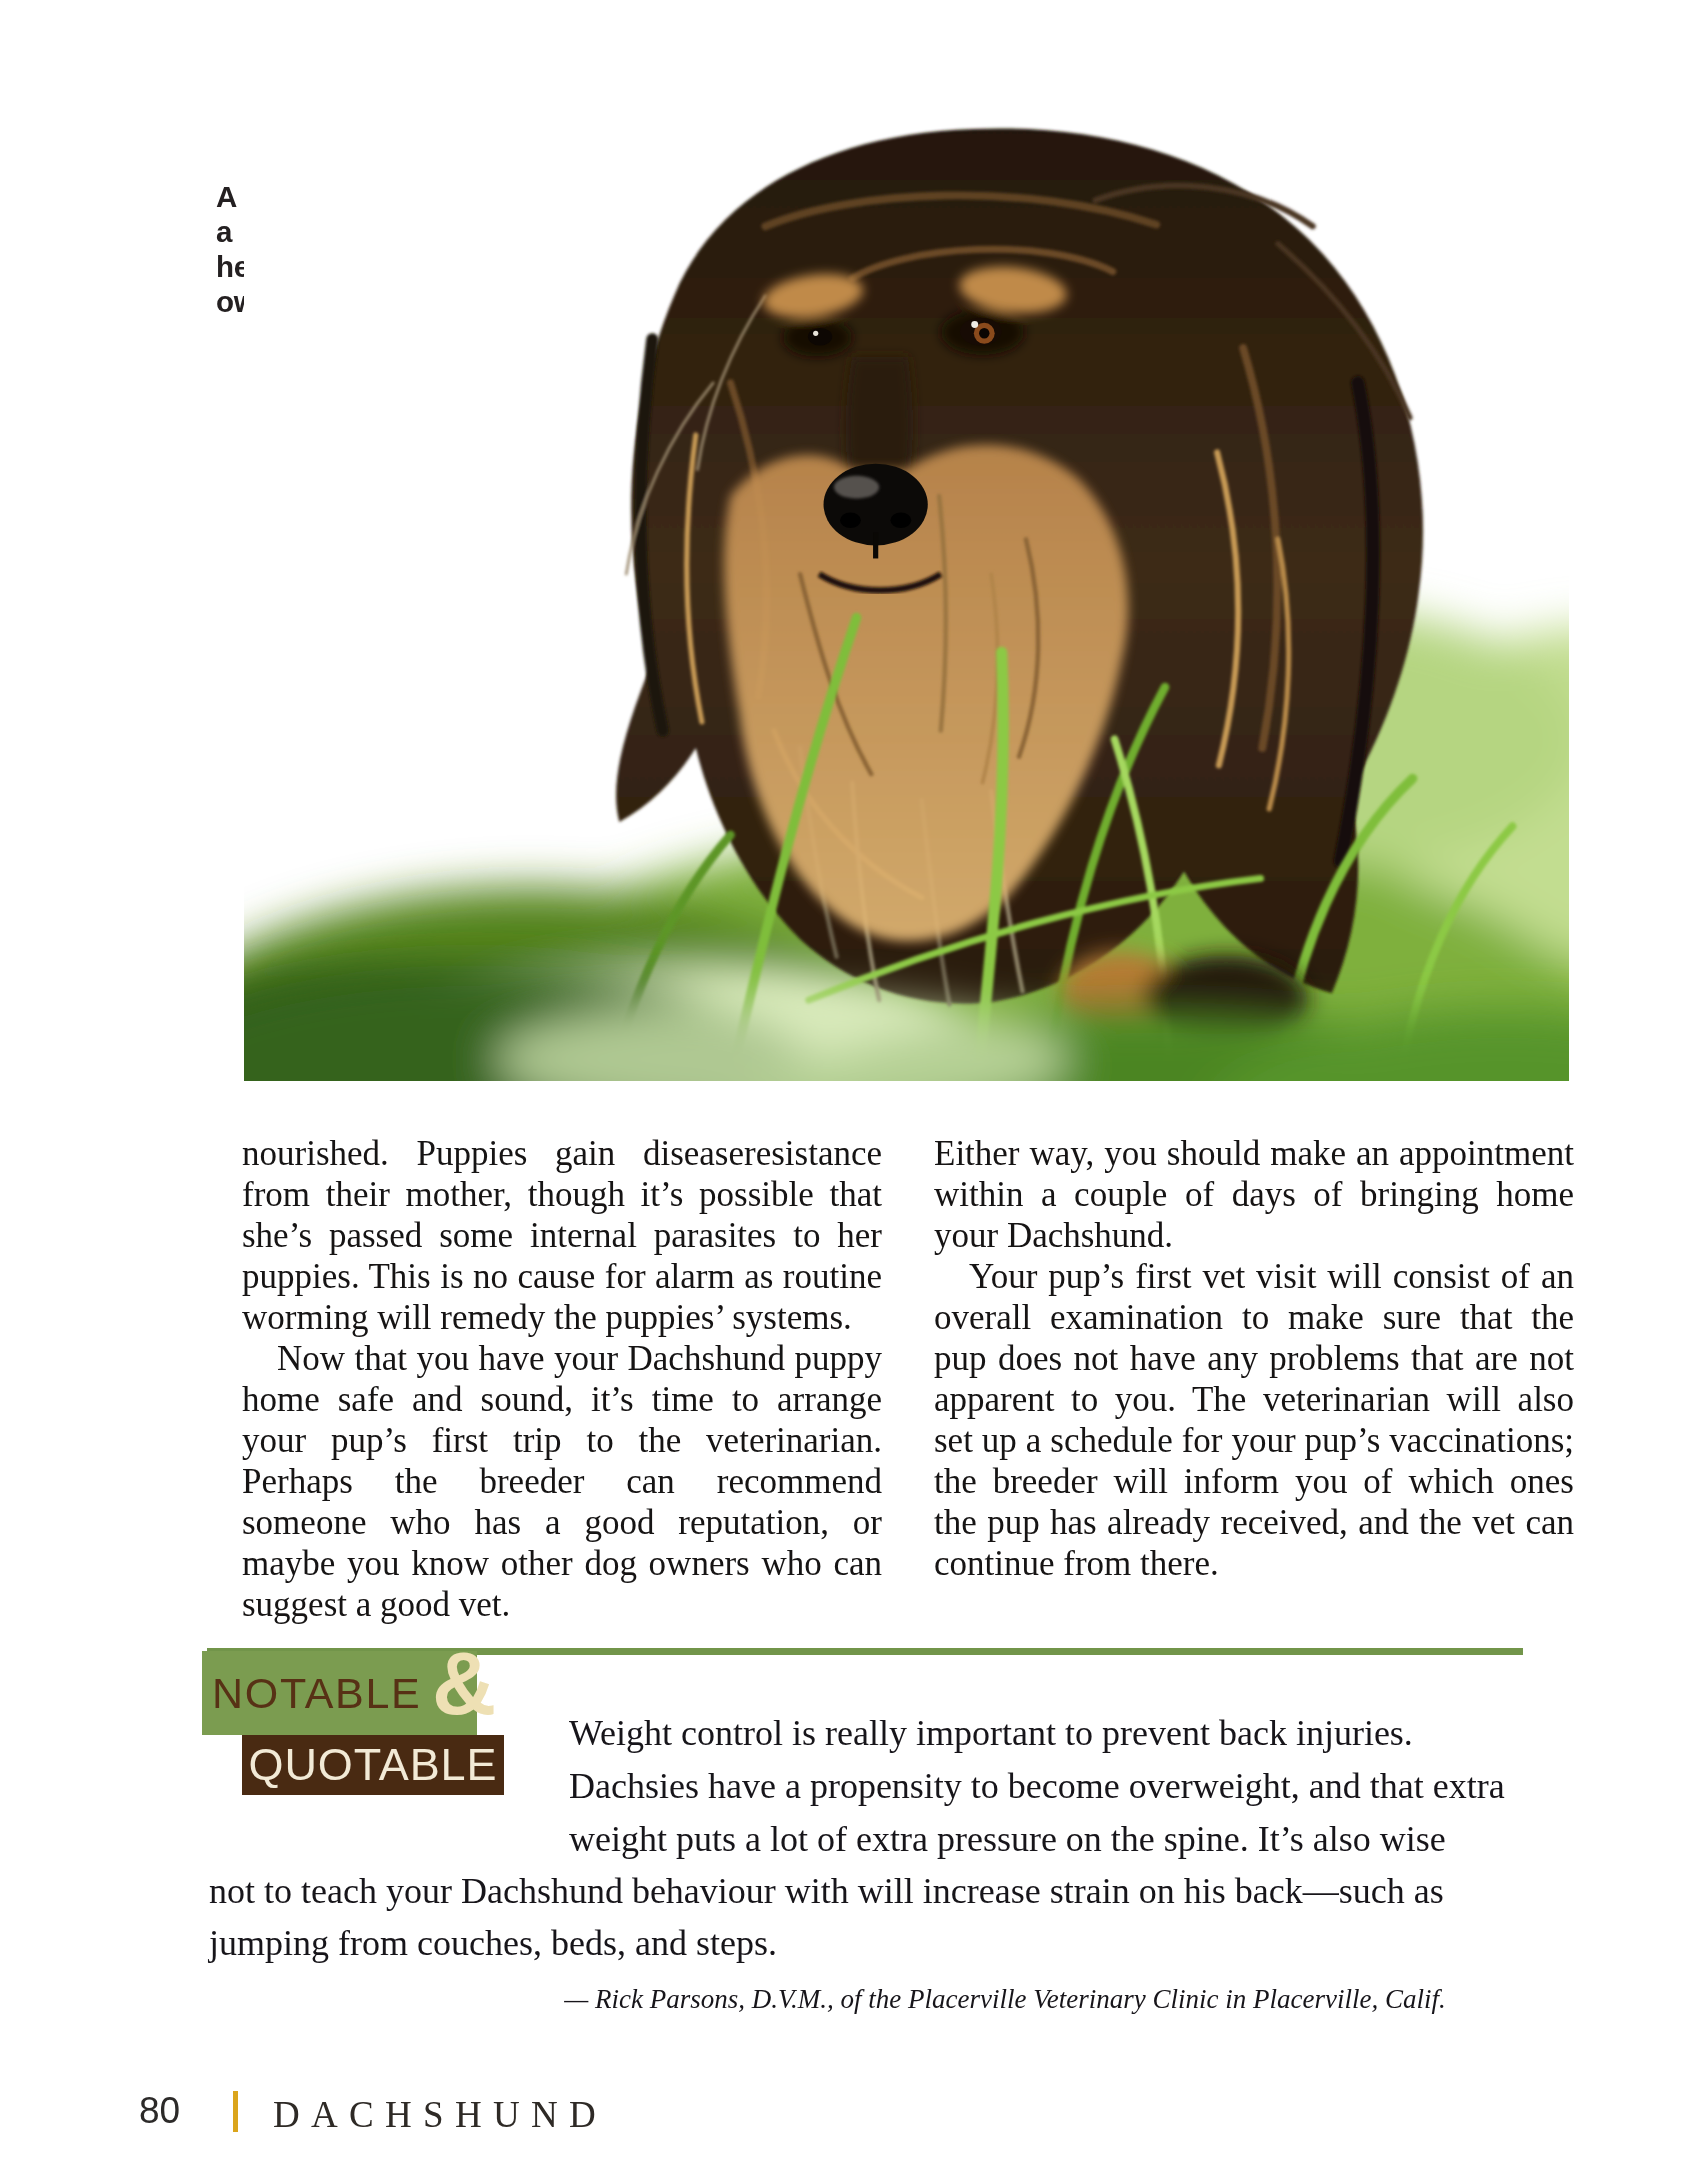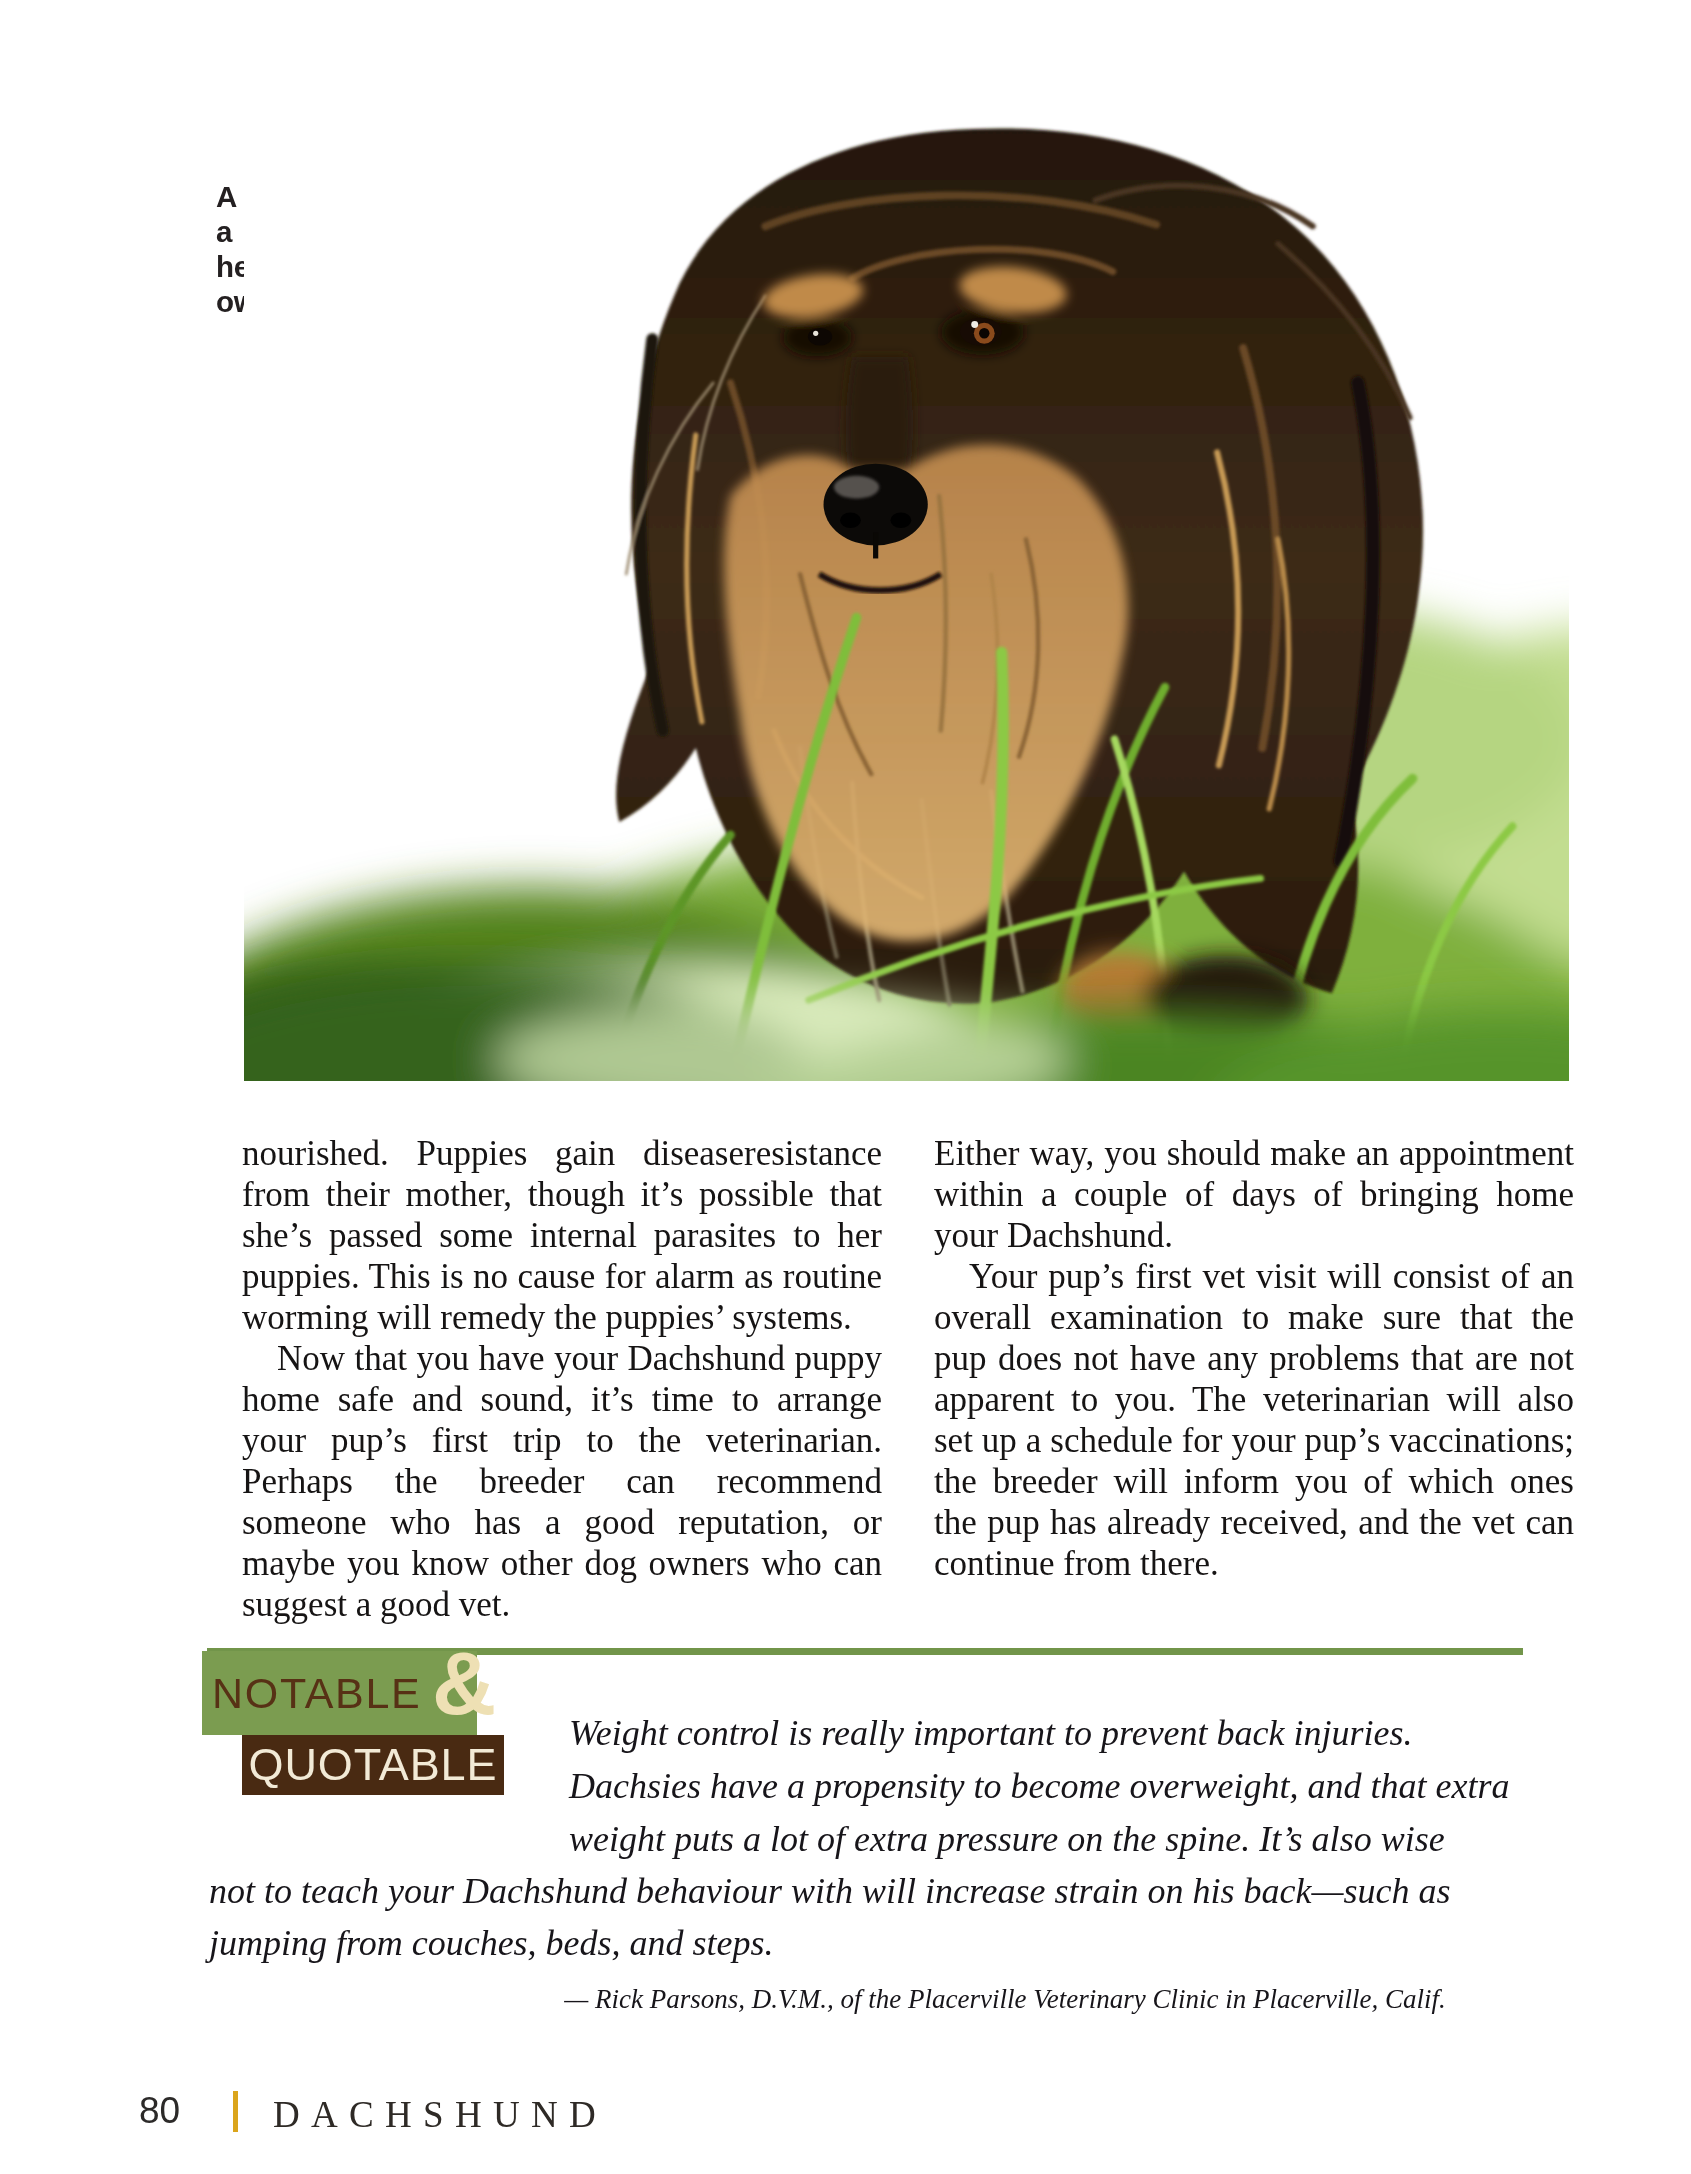--- a/index.html
+++ b/index.html
@@ -43,21 +43,21 @@
     font-family:"Liberation Sans",sans-serif;font-weight:bold;
     font-size:89px;line-height:89px;color:#eee0b4;
   }
   .nq-brown{
     position:absolute;left:242px;top:1735px;width:262px;height:60px;
     display:flex;align-items:center;justify-content:center;
     font-family:"Liberation Sans",sans-serif;
   }
   .nq-brown .word{font-size:45px;letter-spacing:0.9px;color:#f2ead6;}
   .quote-line{
-    position:absolute;font-style:italic;font-size:36px;line-height:43px;
+    position:absolute;font-size:36px;line-height:43px;
     color:#17151a;white-space:nowrap;
   }
   .quote-attribution{
     position:absolute;left:435px;top:1984px;width:1140px;text-align:center;
     font-style:italic;font-size:27px;color:#17151a;white-space:nowrap;
   }
   
   .footer-page-number{
     position:absolute;left:139px;top:2087px;
     font-family:"Liberation Sans",sans-serif;font-size:37px;line-height:47px;color:#2c2a29;

